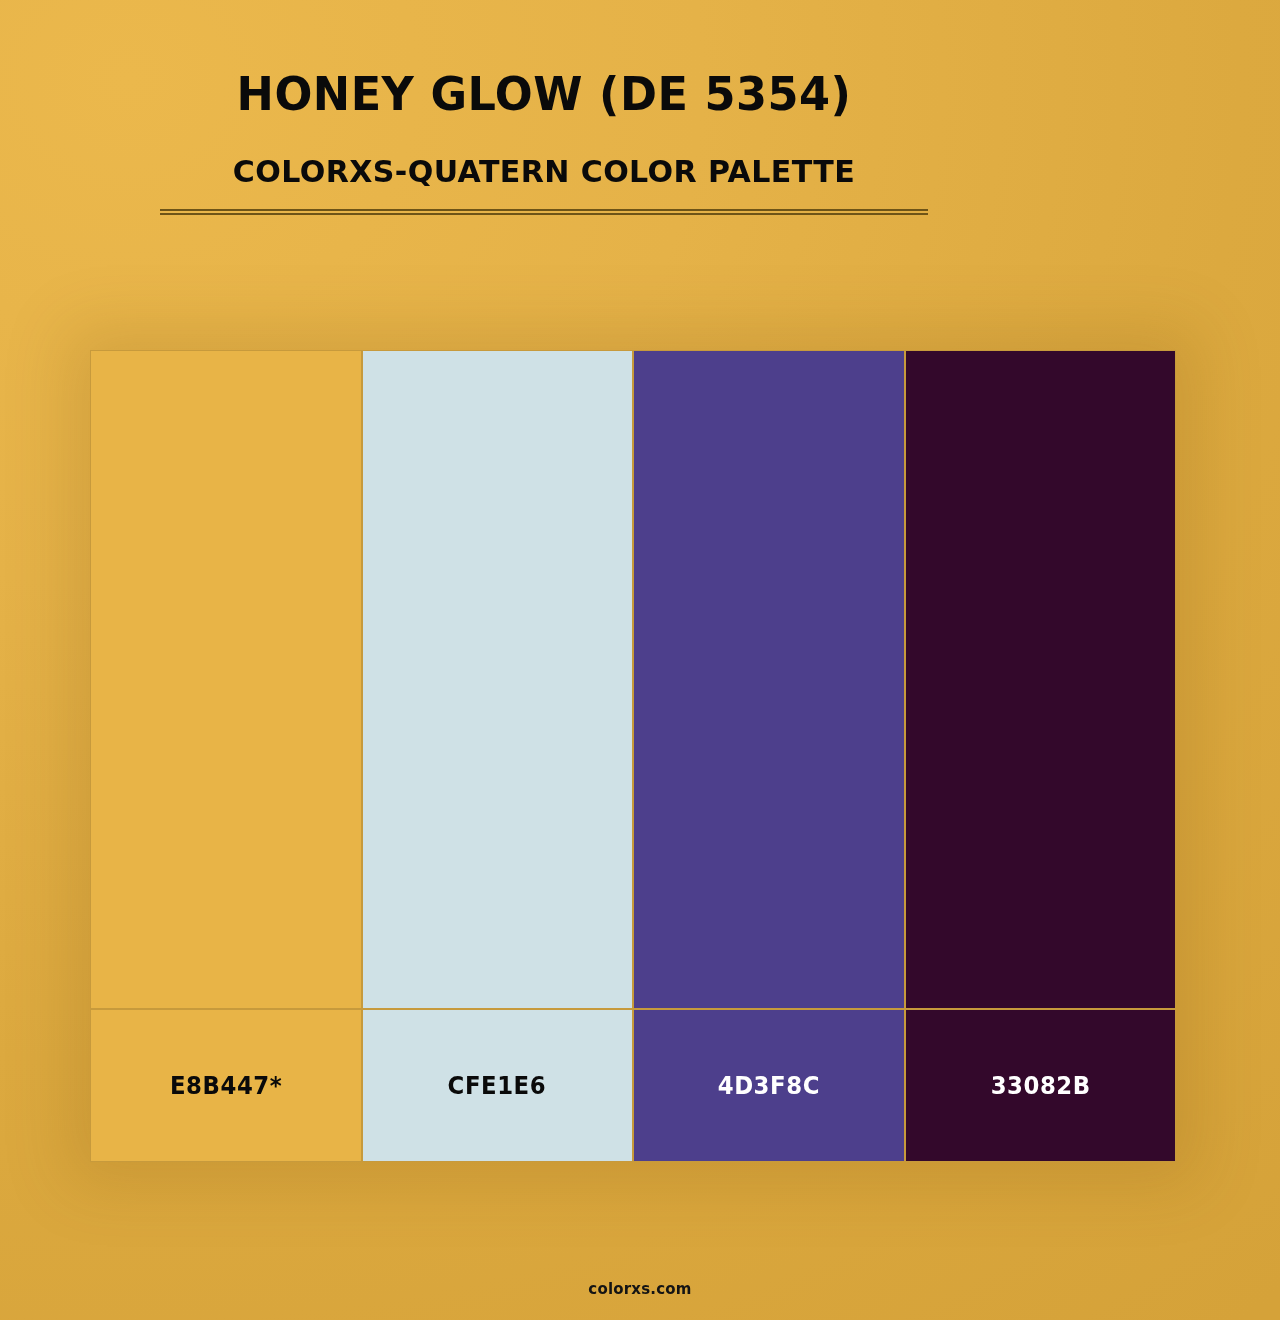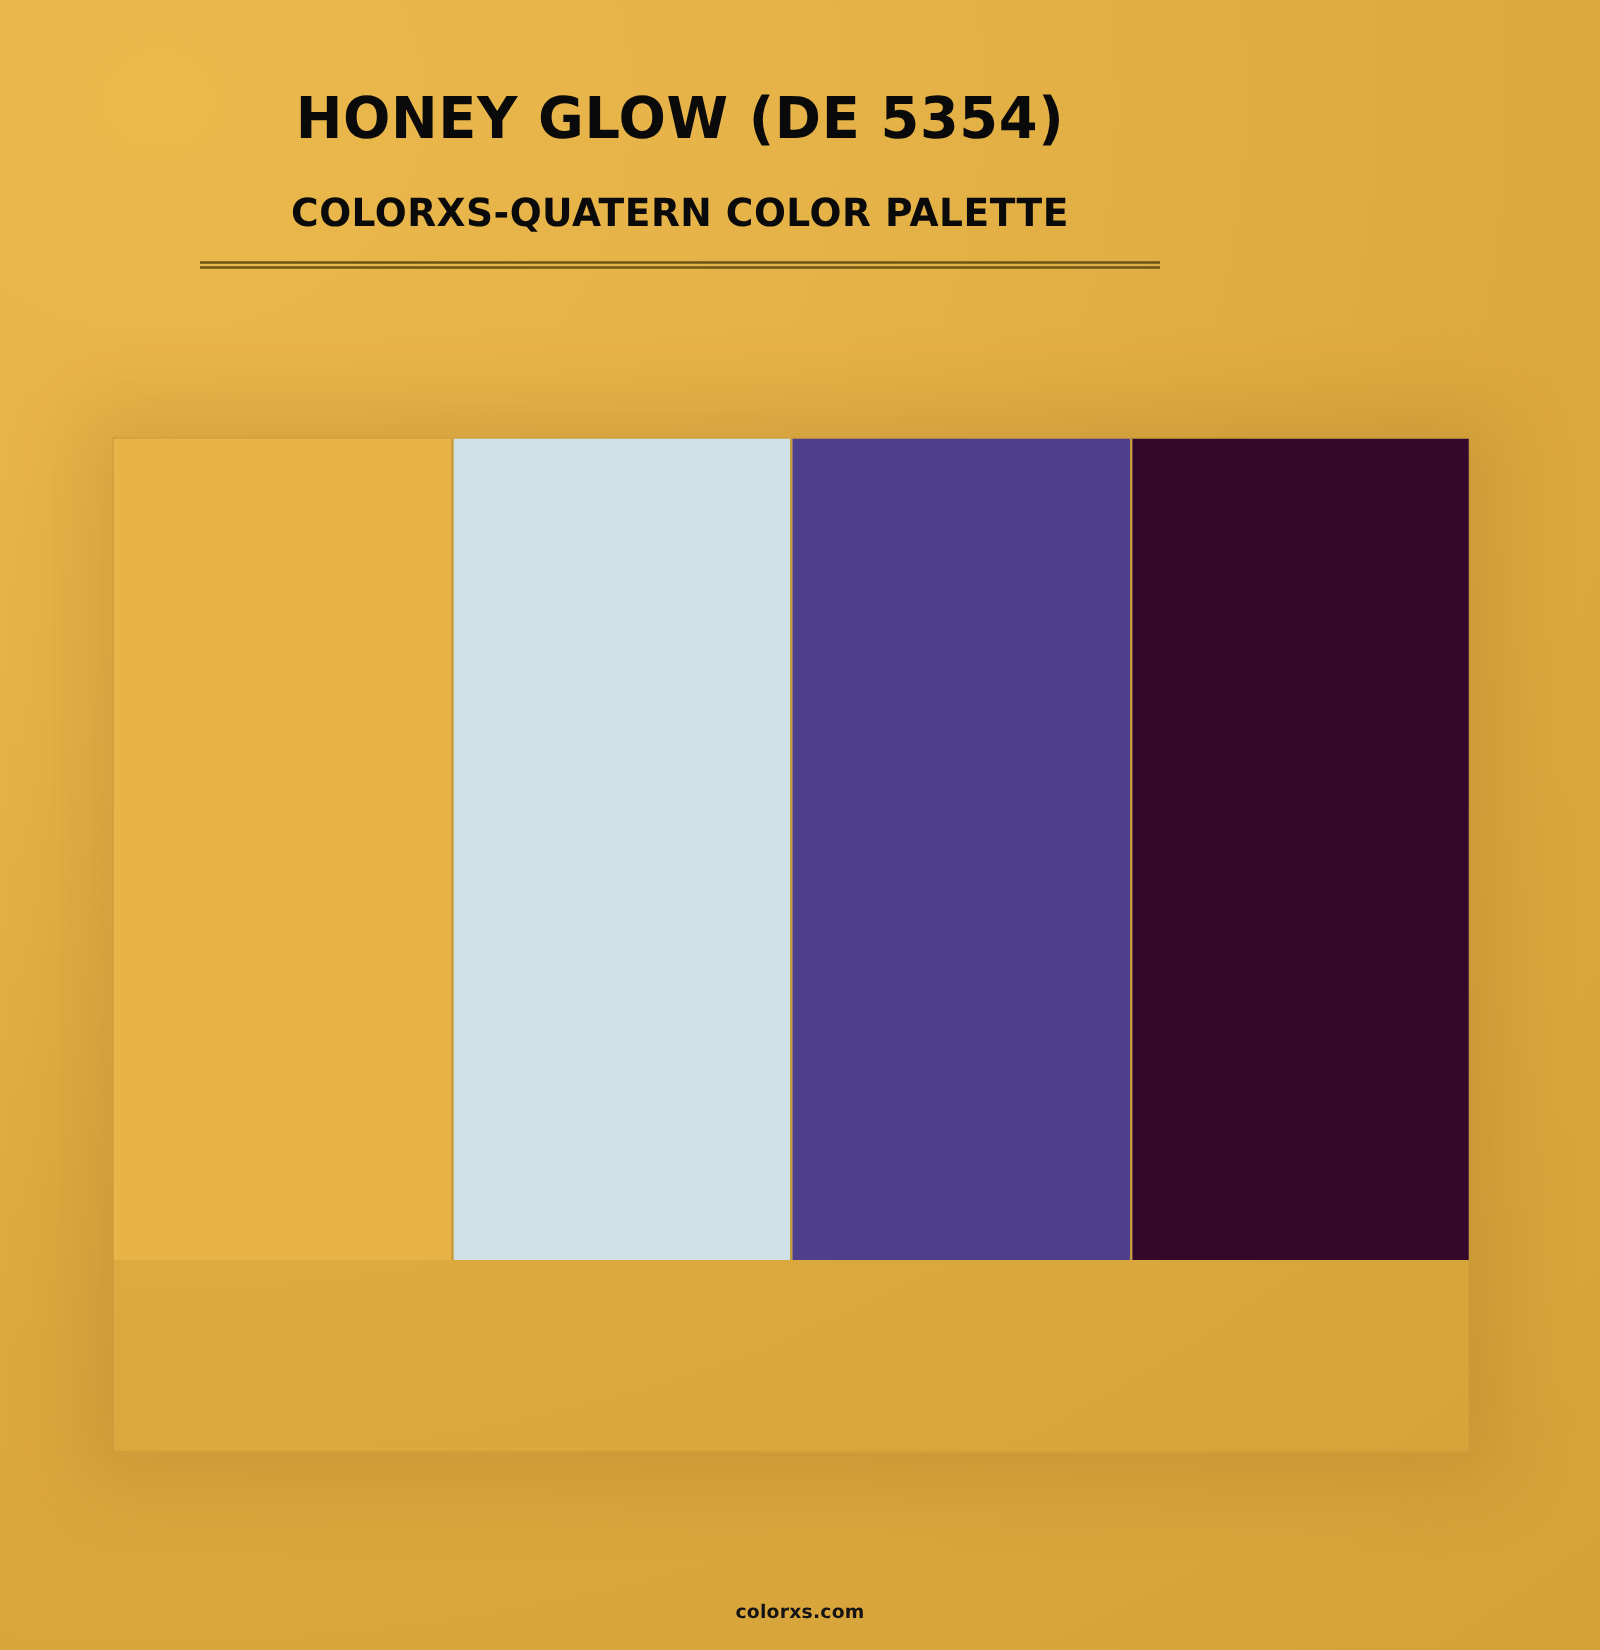--- a/index.html
+++ b/index.html
@@ -167,20 +167,34 @@
 
   <div class="palette" style="border-color: rgb(199, 154, 60);">
 
     <div class="swatch-row">
       <div class="swatch-cell" style="background: rgb(232, 180, 71); border-right-color: rgb(199, 154, 60);"></div>
       <div class="swatch-cell" style="background: rgb(207, 225, 230); border-right-color: rgb(199, 154, 60);"></div>
       <div class="swatch-cell" style="background: rgb(77, 63, 140); border-right-color: rgb(199, 154, 60);"></div>
       <div class="swatch-cell" style="background: rgb(51, 8, 43); border-right-color: rgb(199, 154, 60);"></div>
     </div>
 
+    <div class="label-row" style="border-top-color: rgb(199, 154, 60);">
+      <div class="label-cell" style="background: rgb(232, 180, 71); border-right-color: rgb(199, 154, 60);">
+        <span class="label-text" style="color: rgb(10, 10, 10);">E8B447*</span>
+      </div>
+      <div class="label-cell" style="background: rgb(207, 225, 230); border-right-color: rgb(199, 154, 60);">
+        <span class="label-text" style="color: rgb(10, 10, 10);">CFE1E6</span>
+      </div>
+      <div class="label-cell" style="background: rgb(77, 63, 140); border-right-color: rgb(199, 154, 60);">
+        <span class="label-text" style="color: rgb(255, 255, 255);">4D3F8C</span>
+      </div>
+      <div class="label-cell" style="background: rgb(51, 8, 43); border-right-color: rgb(199, 154, 60);">
+        <span class="label-text" style="color: rgb(255, 255, 255);">33082B</span>
+      </div>
+    </div>
 
   </div>
 
   <div class="footer">
     <span class="footer-text">colorxs.com</span>
   </div>
 
 </div>
 
 </body></html>

